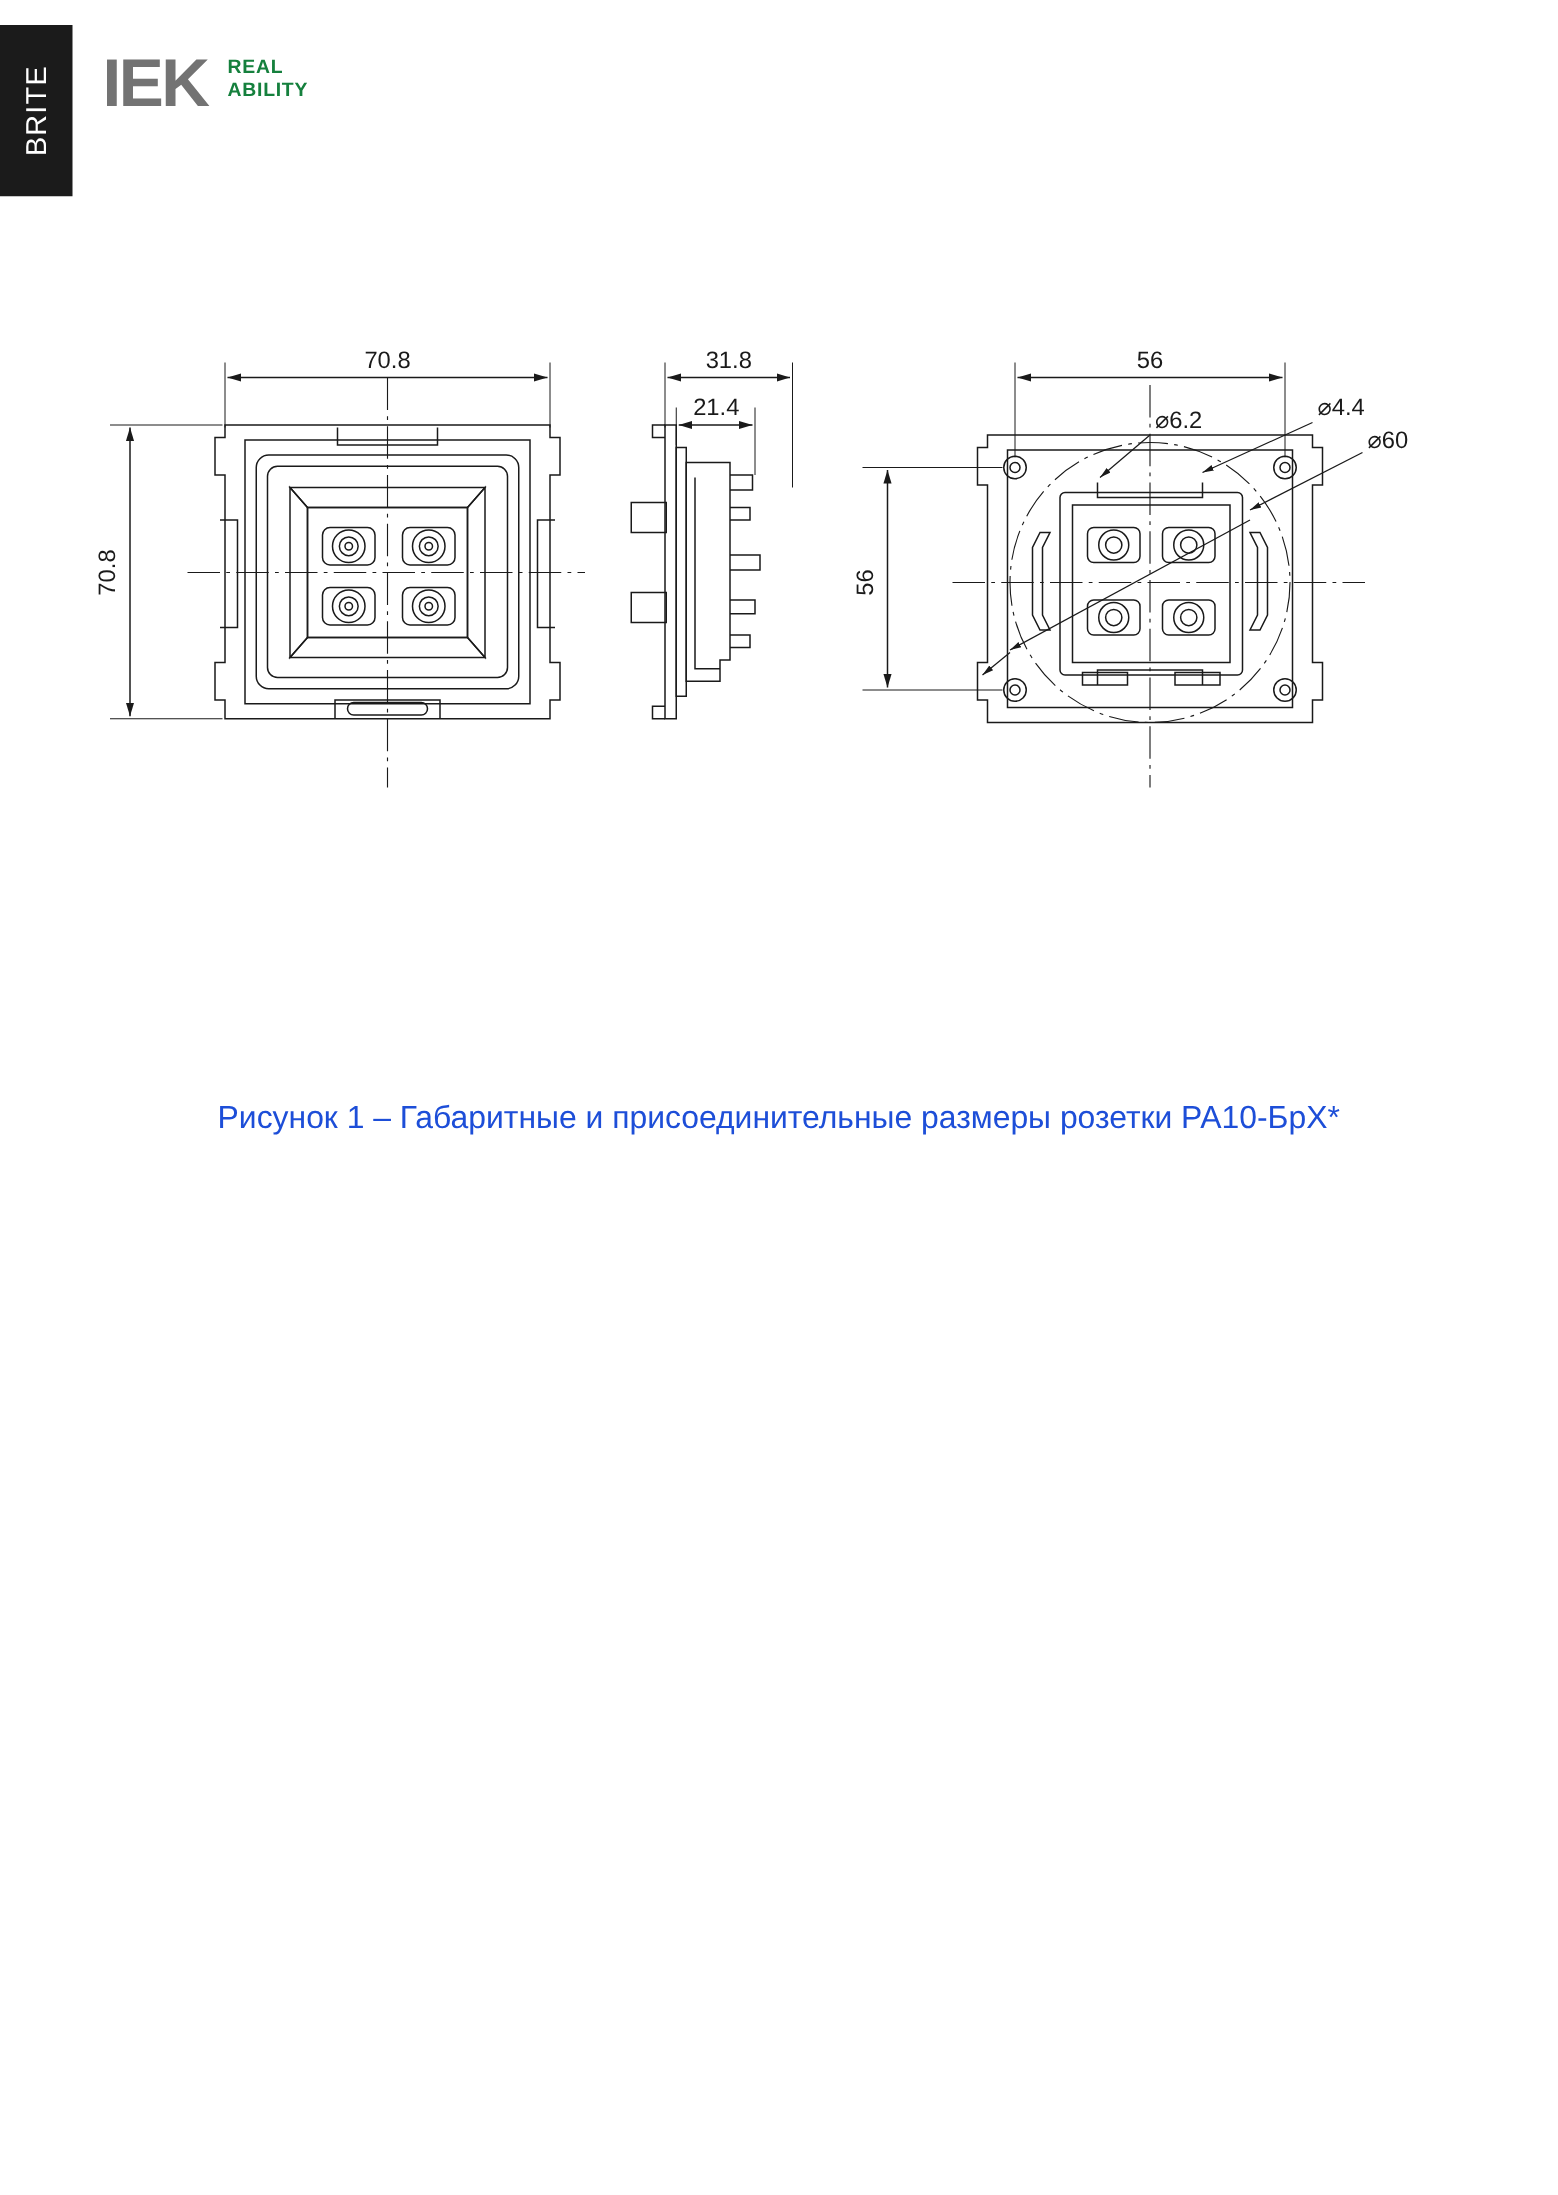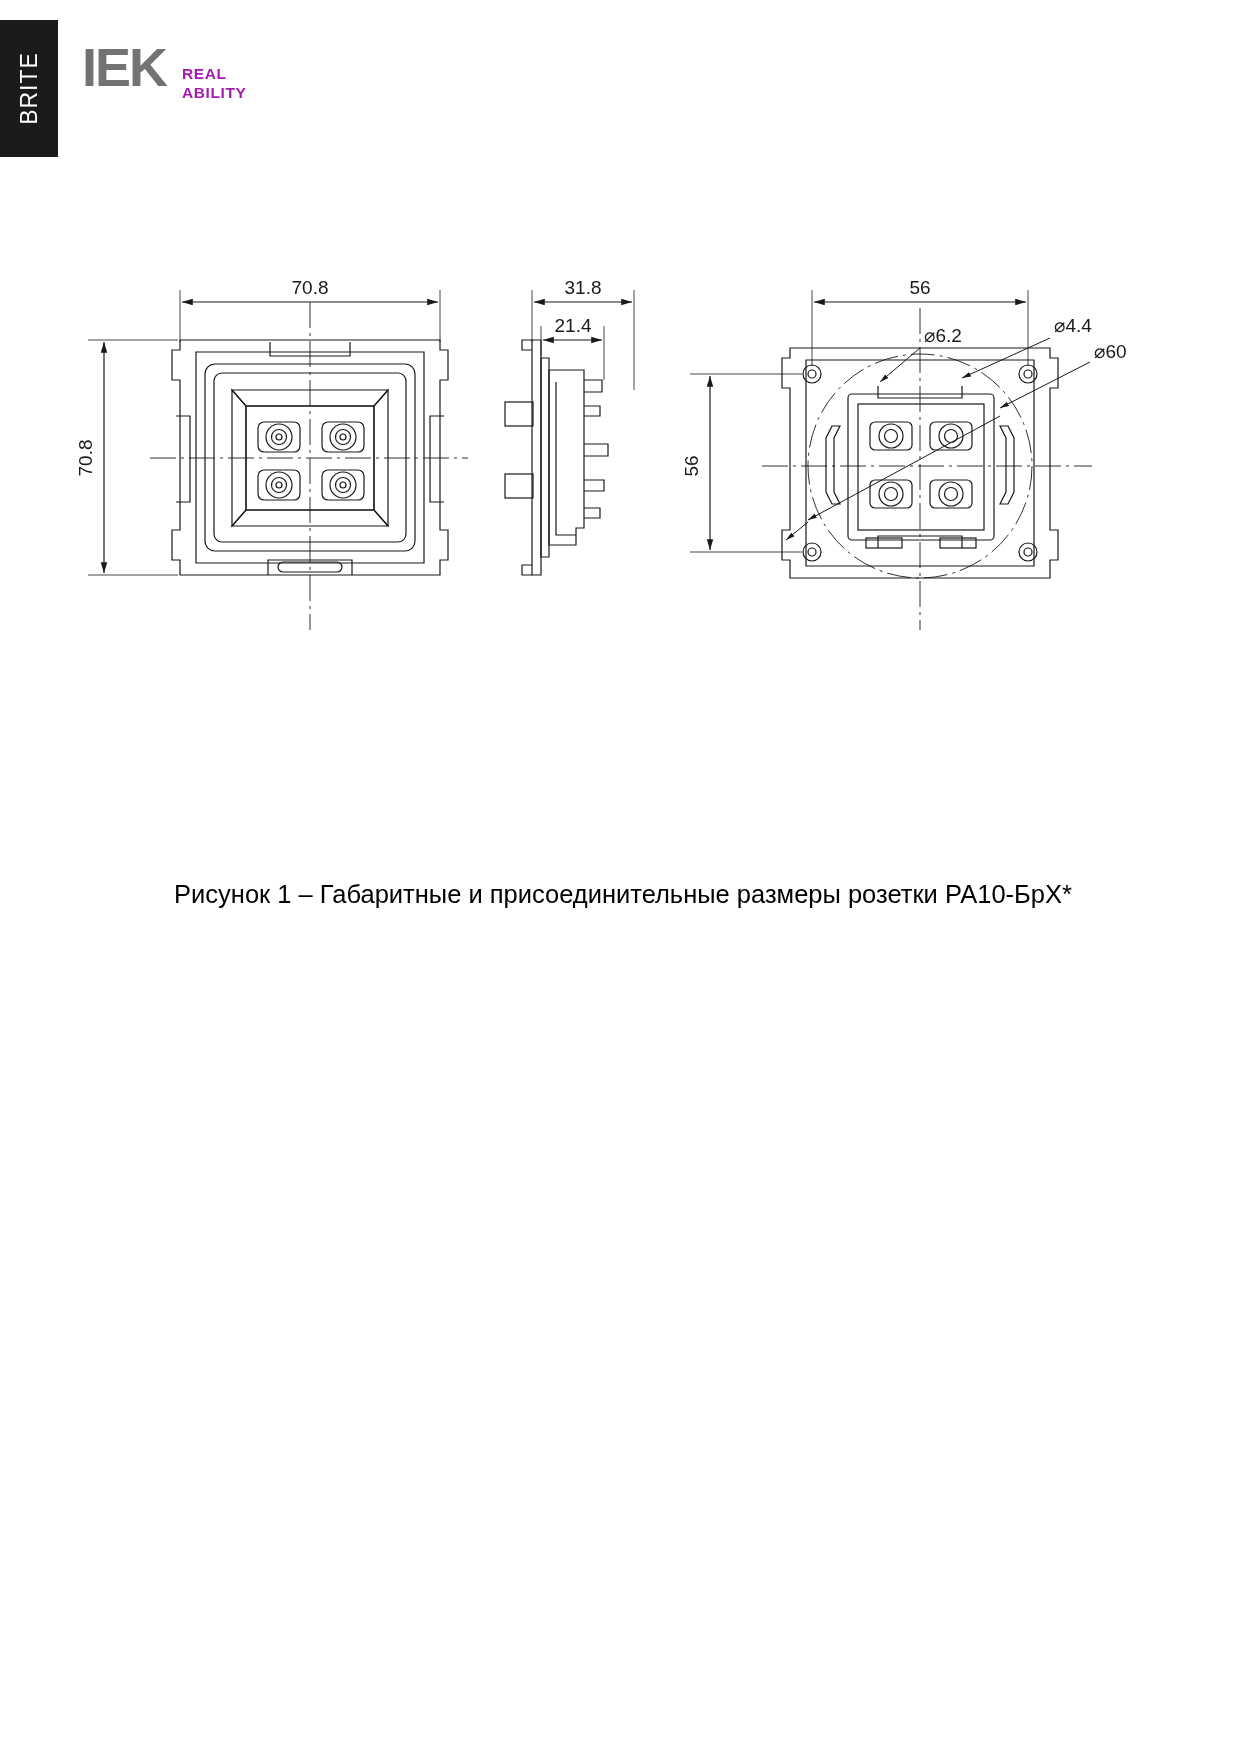--- a/index.html
+++ b/index.html
@@ -52,26 +52,26 @@
   .logo-mark {
     font-size: 54px;
     font-weight: bold;
     letter-spacing: -2px;
     line-height: 0.95;
     font-family: "Liberation Sans", sans-serif;
     color: #737373;
   }
   .logo-tag {
     margin-left: 16px;
-    margin-top: 22px;
+    margin-top: 2px;
     font-size: 15.5px;
     font-weight: bold;
     line-height: 1.25;
     letter-spacing: 0.6px;
-    color: #a21caf;
+    color: #15803d;
   }
 
   
   .drawing {
     position: absolute;
     left: 0;
     top: 230px;
     width: 1144px;
     height: 450px;
     text-align: right;
@@ -81,21 +81,21 @@
   }
 
   
   .caption {
     position: absolute;
     left: 0;
     top: 880px;
     width: 1246px;
     text-align: center;
     font-size: 25.5px;
-    color: #000000;
+    color: #1d4ed8;
     font-family: "Liberation Sans", sans-serif;
   }
 </style>
 </head>
 <body>
 
 <div class="page">
 
   <div class="brand-tab">
     <span class="vtext">BRITE</span>

